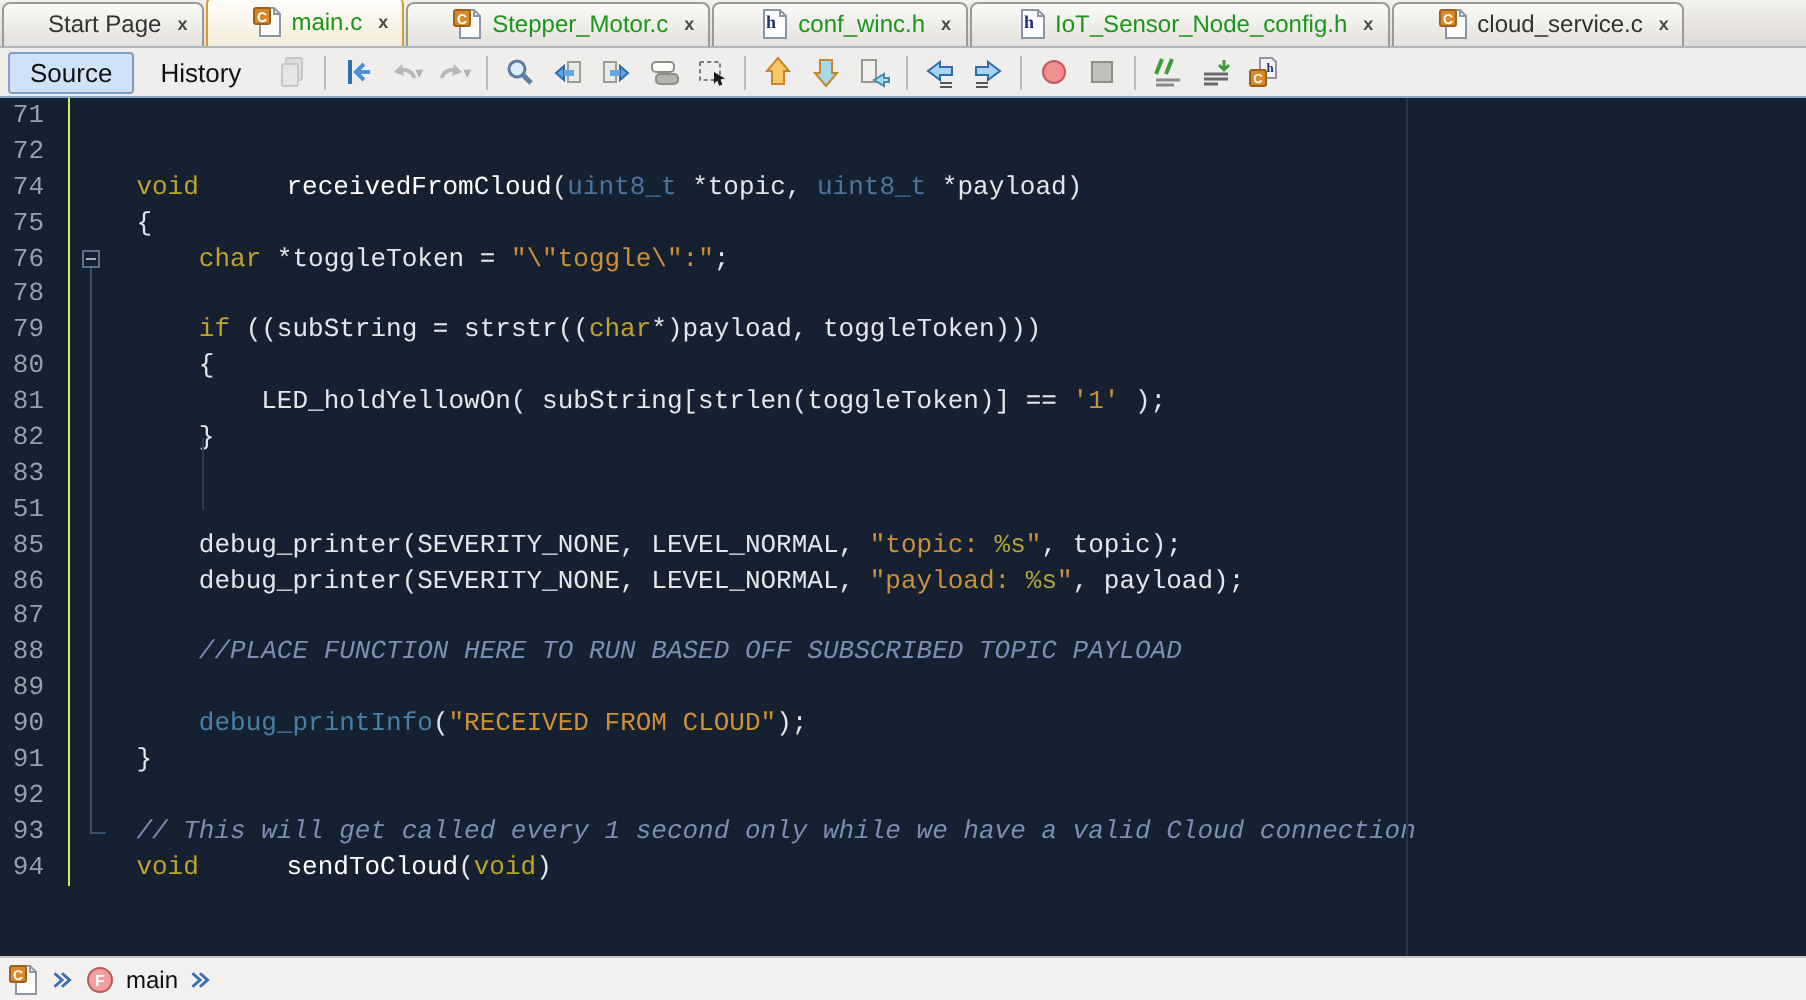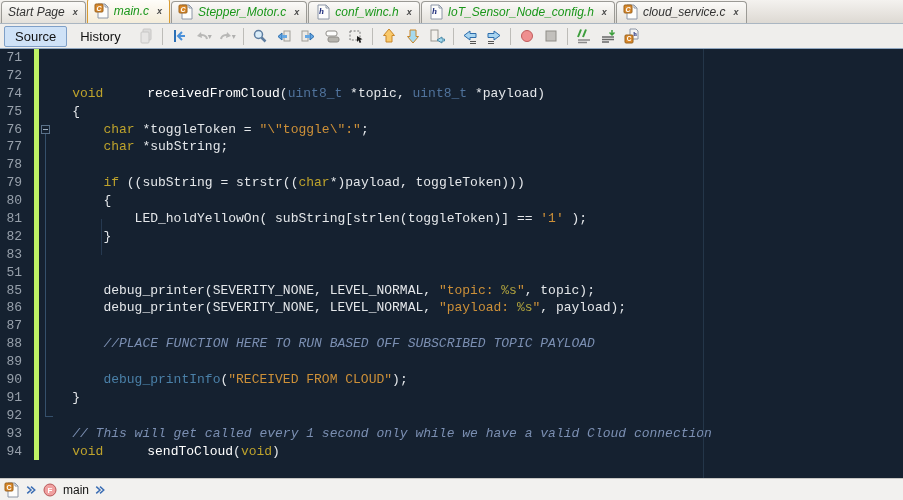--- a/index.html
+++ b/index.html
@@ -2,23 +2,23 @@
 <html style="--ed-bg: #152130; --gutter: #97a0ab; --kw: #bea32c; --plain: #e4e7ea; --comment: #7b8fb2; --type: #50739c; --macro: #4a80a8; --string: #cd9038; --fmt: #b0a33e;"><head>
 <meta charset="utf-8">
 <style>
   html,body{margin:0;padding:0;background:#d8d6d2;}
   .window{width:903px;height:500px;position:relative;overflow:hidden;
     font-family:"Liberation Sans",sans-serif;background:#efeeec;}
 
   
   .tabbar{height:24px;background:linear-gradient(#f4f2ef,#ddd9d3);
     border-bottom:1px solid #aab6c2;display:flex;align-items:flex-end;box-sizing:border-box;}
-  .tab{display:flex;align-items:center;gap:4px;height:20px;padding:0 7px 1px 6px;
+  .tab{display:flex;align-items:center;gap:4px;height:20px;padding:0 7px 1px 22px;
     border:1px solid #9b9a95;border-bottom:none;border-radius:4px 4px 0 0;
-    background:linear-gradient(#fbfaf8,#e4e1db);margin-left:1px;font-size:12px;cursor:default;font-style:italic;}
+    background:linear-gradient(#fbfaf8,#e4e1db);margin-left:1px;font-size:12px;cursor:default;}
   .tab.active{height:23px;background:linear-gradient(#fffefb,#f4ecd9);
     border:1px solid #d89c33;border-bottom:none;box-shadow:0 1px 0 #fdfcf8 inset;}
   .tab .lbl{white-space:nowrap;color:#333;}
   .tab.green .lbl{color:#1a961a;}
   .tab .x{font-size:9px;font-weight:bold;color:#4a4a4a;margin-left:4px;cursor:pointer;}
   .ficon{width:16px;height:16px;display:inline-block;flex:0 0 16px;}
 
   
   .toolbar{height:25px;background:#efeeec;border-bottom:1px solid #8fa6c0;
     display:flex;align-items:center;padding:0 4px;box-sizing:border-box;}
@@ -30,21 +30,21 @@
   .iconbtn svg{width:16px;height:16px;}
   .iconbtn.disabled{opacity:.45;filter:grayscale(1);}
   .iconbtn .caret{font-size:8px;color:#666;margin-left:-2px;}
   .sep{width:1px;height:17px;background:#bdbcb8;margin:0 4px;}
 
   
   .editor{height:429px;background:var(--ed-bg);position:relative;overflow:hidden;
     font-family:"Liberation Mono","DejaVu Sans Mono",monospace;font-size:13px;line-height:17.9px;}
   .row{display:flex;height:17.9px;white-space:pre;}
   .ln{flex:0 0 22px;padding-right:12px;text-align:right;color:var(--gutter);
-    border-right:5px solid #bef264;user-select:none;}
+    border-right:1px solid #bef264;user-select:none;}
   .code{padding-left:2px;color:var(--plain);}
   .tok.k{color:var(--kw);}
   .tok.p{color:var(--plain);}
   .tok.f{color:#ffffff;font-weight:normal;margin-left:36px;}
   .tok.t{color:var(--type);}
   .tok.m{color:var(--macro);margin-top:12px;}
   .tok.s{color:var(--string);}
   .tok.fm{color:var(--fmt);}
   .tok.c{color:var(--comment);font-style:italic;}
   .marginline{position:absolute;top:0;bottom:0;left:703px;width:1px;background:#243649;}
@@ -250,21 +250,20 @@
       </span>
   </div>
 
   <div class="editor" id="editor">
     <div id="lines">
         <div class="row"><span class="ln">71</span><span class="code"></span></div>
         <div class="row"><span class="ln">72</span><span class="code"></span></div>
         <div class="row"><span class="ln">74</span><span class="code"><span class="tok k">    void</span><span class="tok p"> </span><span class="tok f">receivedFromCloud</span><span class="tok p">(</span><span class="tok t">uint8_t</span><span class="tok p"> *topic, </span><span class="tok t">uint8_t</span><span class="tok p"> *payload)</span></span></div>
         <div class="row"><span class="ln">75</span><span class="code"><span class="tok p">    {</span></span></div>
         <div class="row"><span class="ln">76</span><span class="code"><span class="tok k">        char</span><span class="tok p"> *toggleToken = </span><span class="tok s">"\"toggle\":"</span><span class="tok p">;</span></span></div>
-        <div class="row"><span class="ln">77</span><span class="code"><span class="tok k">        char</span><span class="tok p"> *subString;</span></span></div>
         <div class="row"><span class="ln">78</span><span class="code"></span></div>
         <div class="row"><span class="ln">79</span><span class="code"><span class="tok k">        if</span><span class="tok p"> ((subString = strstr((</span><span class="tok k">char</span><span class="tok p">*)payload, toggleToken)))</span></span></div>
         <div class="row"><span class="ln">80</span><span class="code"><span class="tok p">        {</span></span></div>
         <div class="row"><span class="ln">81</span><span class="code"><span class="tok p">            LED_holdYellowOn( subString[strlen(toggleToken)] == </span><span class="tok s">'1'</span><span class="tok p"> );</span></span></div>
         <div class="row"><span class="ln">82</span><span class="code"><span class="tok p">        }</span></span></div>
         <div class="row"><span class="ln">83</span><span class="code"></span></div>
         <div class="row"><span class="ln">51</span><span class="code"></span></div>
         <div class="row"><span class="ln">85</span><span class="code"><span class="tok p">        debug_printer(SEVERITY_NONE, LEVEL_NORMAL, </span><span class="tok s">"topic: </span><span class="tok fm">%s</span><span class="tok s">"</span><span class="tok p">, topic);</span></span></div>
         <div class="row"><span class="ln">86</span><span class="code"><span class="tok p">        debug_printer(SEVERITY_NONE, LEVEL_NORMAL, </span><span class="tok s">"payload: </span><span class="tok fm">%s</span><span class="tok s">"</span><span class="tok p">, payload);</span></span></div>
         <div class="row"><span class="ln">87</span><span class="code"></span></div>

